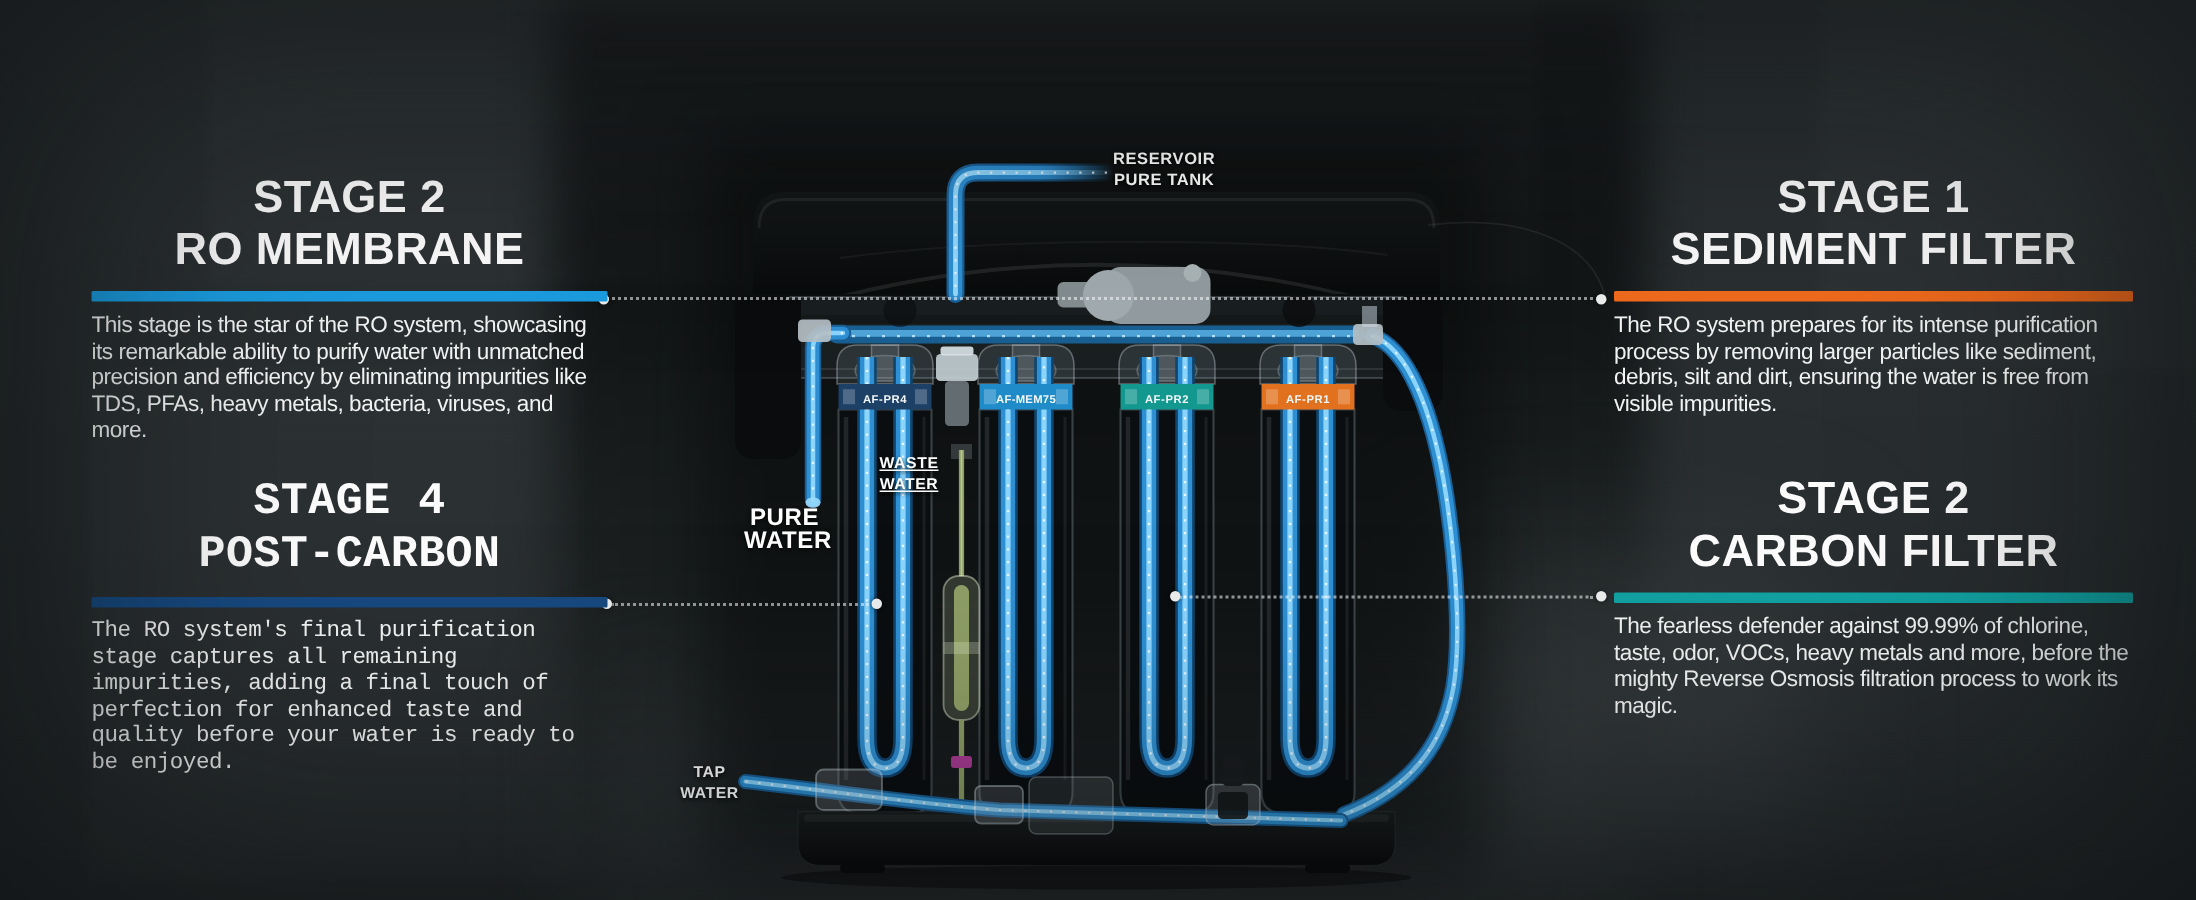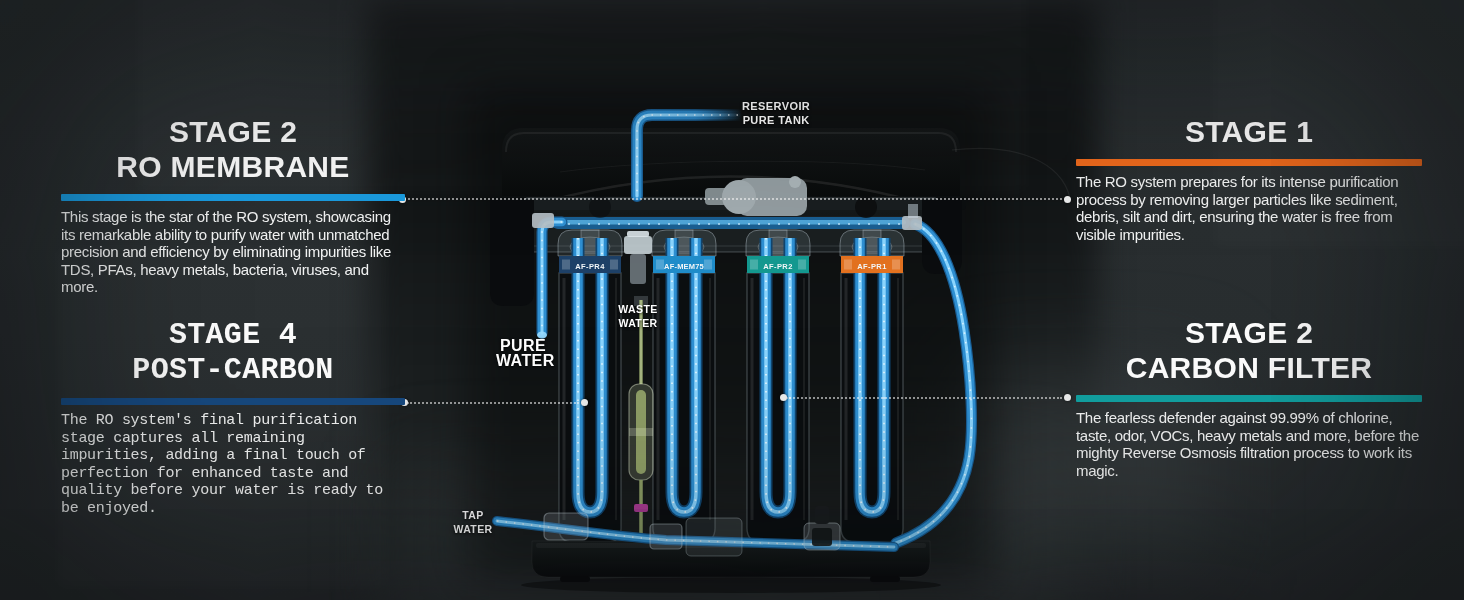--- a/index.html
+++ b/index.html
@@ -248,40 +248,40 @@
     <p>This stage is the star of the RO system, showcasing its remarkable ability to purify water with unmatched precision and efficiency by eliminating impurities like TDS, PFAs, heavy metals, bacteria, viruses, and more.</p>
   </section>
 
   <section class="stage" style="left:61px;top:318px;width:344px;font-family:Liberation Mono, monospace;">
     <h2><span>STAGE 4</span><br><span>POST-CARBON</span></h2>
     <div class="bar" style="background: rgb(23, 73, 127);"></div>
     <p>The RO system's final purification stage captures all remaining impurities, adding a final touch of perfection for enhanced taste and quality before your water is ready to be enjoyed.</p>
   </section>
 
   <section class="stage" style="left:1076px;top:114px;width:346px;">
-    <h2><span>STAGE 1</span><br></h2>
+    <h2><span>STAGE 1</span><br><span>SEDIMENT FILTER</span></h2>
     <div class="bar" style="background: rgb(239, 106, 29);"></div>
     <p>The RO system prepares for its intense purification process by removing larger particles like sediment, debris, silt and dirt, ensuring the water is free from visible impurities.</p>
   </section>
 
   <section class="stage" style="left:1076px;top:315px;width:346px;">
     <h2><span>STAGE 2</span><br><span>CARBON FILTER</span></h2>
     <div class="bar" style="background: rgb(18, 161, 161);"></div>
     <p>The fearless defender against 99.99% of chlorine, taste, odor, VOCs, heavy metals and more, before the mighty Reverse Osmosis filtration process to work its magic.</p>
   </section>
 
   <div class="plabel left" style="left:742px;top:100px;">
     <span>RESERVOIR</span><br>
     <span>PURE TANK</span>
   </div>
   <div class="plabel" style="left:496px;top:338px;width:54px;font-size:16px;line-height:15px;">
     <span>PURE</span><br>
     <span>WATER</span>
   </div>
-  <div class="plabel" style="left:616px;top:303px;width:44px;">
+  <div class="plabel" style="left:584px;top:303px;width:44px;text-decoration:underline;">
     <span>WASTE</span><br>
     <span>WATER</span>
   </div>
   <div class="plabel" style="left:450px;top:509px;width:46px;">
     <span>TAP</span><br>
     <span>WATER</span>
   </div>
 
   <div class="abs bg-vignette"></div>
 </div>

